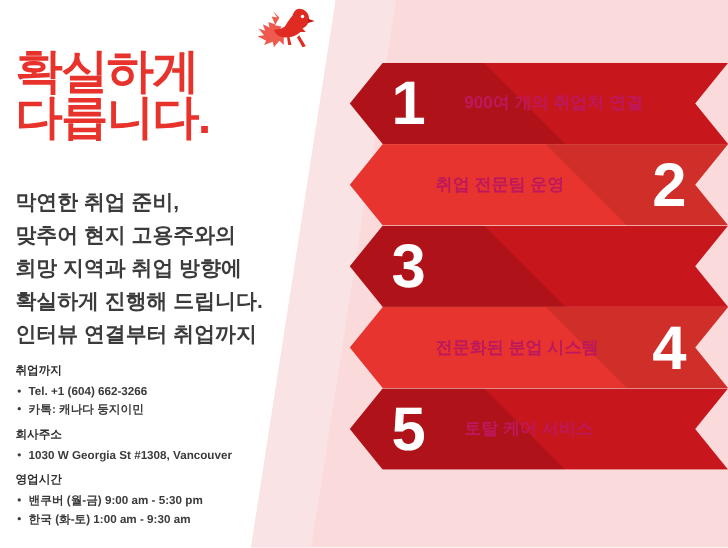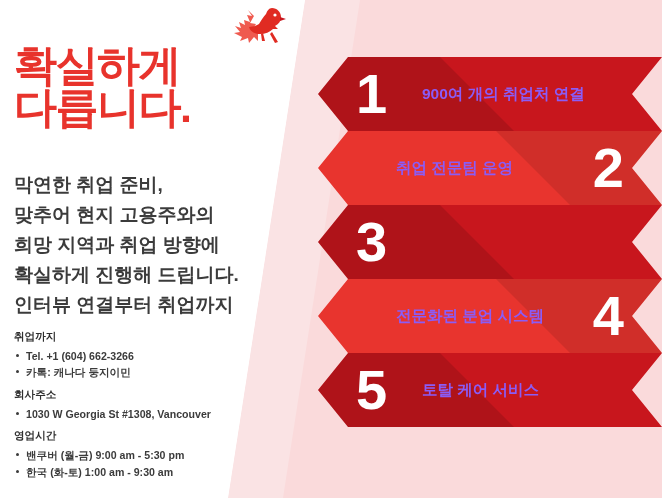--- a/index.html
+++ b/index.html
@@ -161,21 +161,21 @@
     line-height: 1;
     letter-spacing: -2px;
   }
   .dir-right .ribbon-num { left: 38px; }
   .dir-left  .ribbon-num { right: 40px; }
 
   .ribbon-label {
     position: absolute;
     top: 50%;
     transform: translateY(-50%);
-    color: #8b5cf6;
+    color: #be185d;
     font-size: 15.5px;
     font-weight: 700;
     white-space: nowrap;
   }
   .dir-right .ribbon-label { left: 104px; }
   .dir-left  .ribbon-label { left: 78px; }
 </style>
 </head>
 <body>
 

